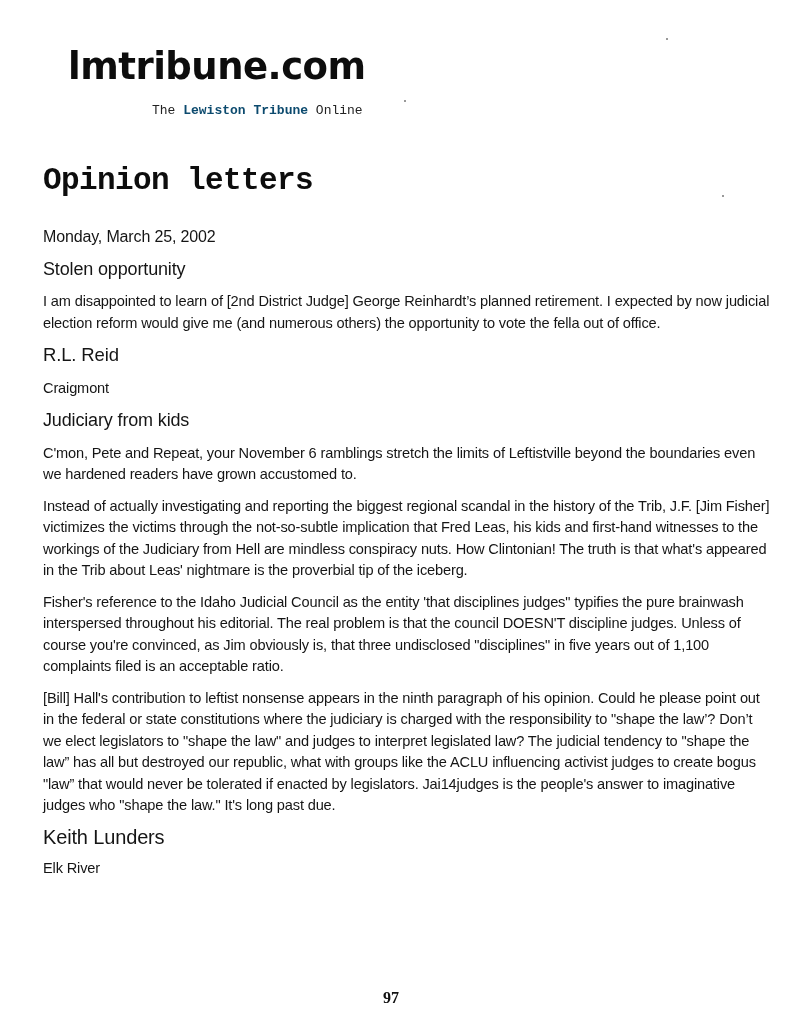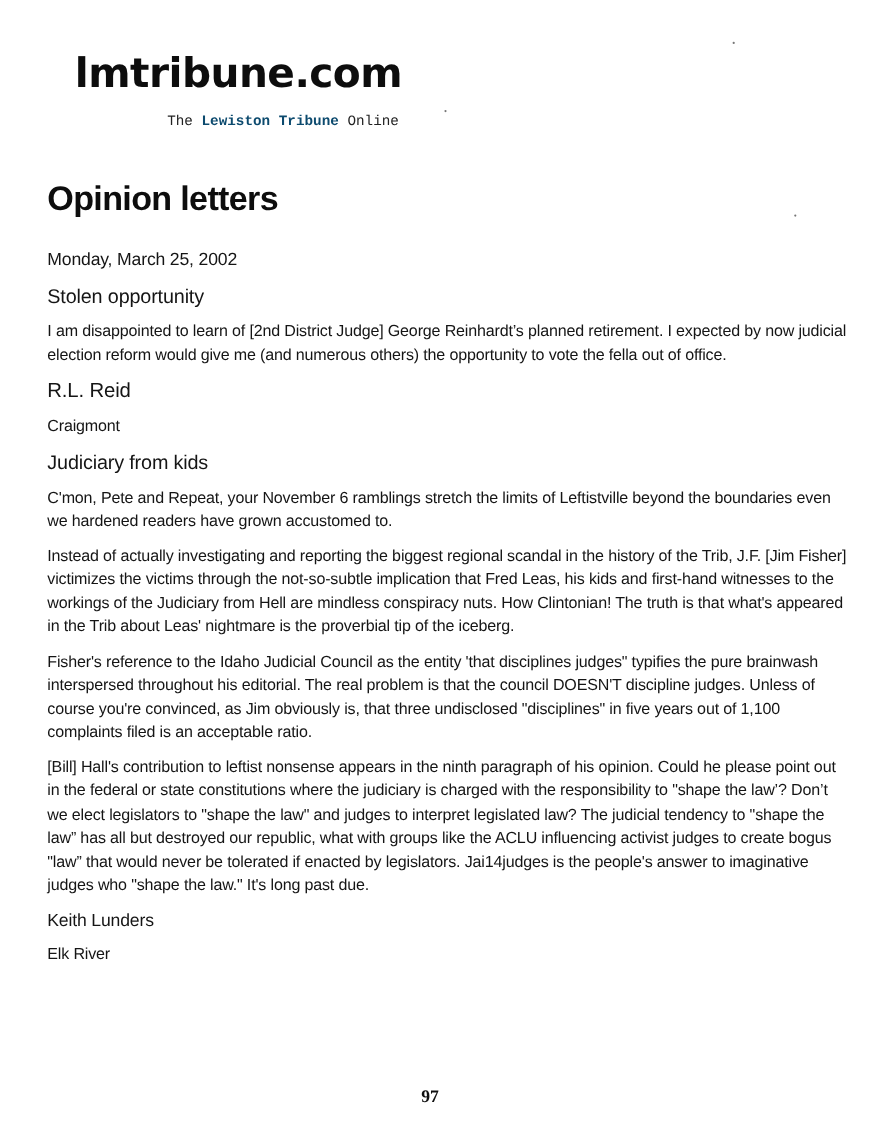--- a/index.html
+++ b/index.html
@@ -34,21 +34,21 @@
       font-family: "Liberation Mono", "DejaVu Sans Mono", monospace;
       font-size: 13px;
       line-height: 1;
       color: #222;
     }
     .site-tagline b { font-weight: bold; color: #0c4a6e; }
     .page-heading {
       position: absolute;
       left: 43px;
       top: 165px;
-      font-family: Liberation Sans, sans-serif;
+      font-family: Liberation Mono, monospace;
       font-weight: bold;
       font-size: 31px;
       letter-spacing: -0.6px;
       line-height: 1;
       color: #0d0d0d;
       text-align: center;
     }
     .content {
       position: absolute;
       left: 43px;
@@ -60,21 +60,21 @@
       color: #151515;
     }
     .content p {
       margin: 0;
       letter-spacing: -0.15px;
     }
     .date-line { font-size: 16px; margin-bottom: 11px !important; }
     .letter-title { font-size: 18px; margin-bottom: 11px !important; }
     .letter-body p { margin-bottom: 10px !important; }
     .author-name { font-size: 18.5px; margin-top: 6px !important; margin-bottom: 12px !important; }
-    .author-name.small { font-size: 16px; margin-top: 4px !important; margin-bottom: 10px !important;}
+    .author-name.small { font-size: 20px; margin-top: 4px !important; margin-bottom: 10px !important;}
     .author-town { font-size: 14.6px; margin-bottom: 11px !important; }
     .page-number {
       position: absolute;
       left: 383px;
       top: 989px;
       font-family: "Liberation Serif", serif;
       font-weight: bold;
       font-size: 16px;
       color: #111;
     }

